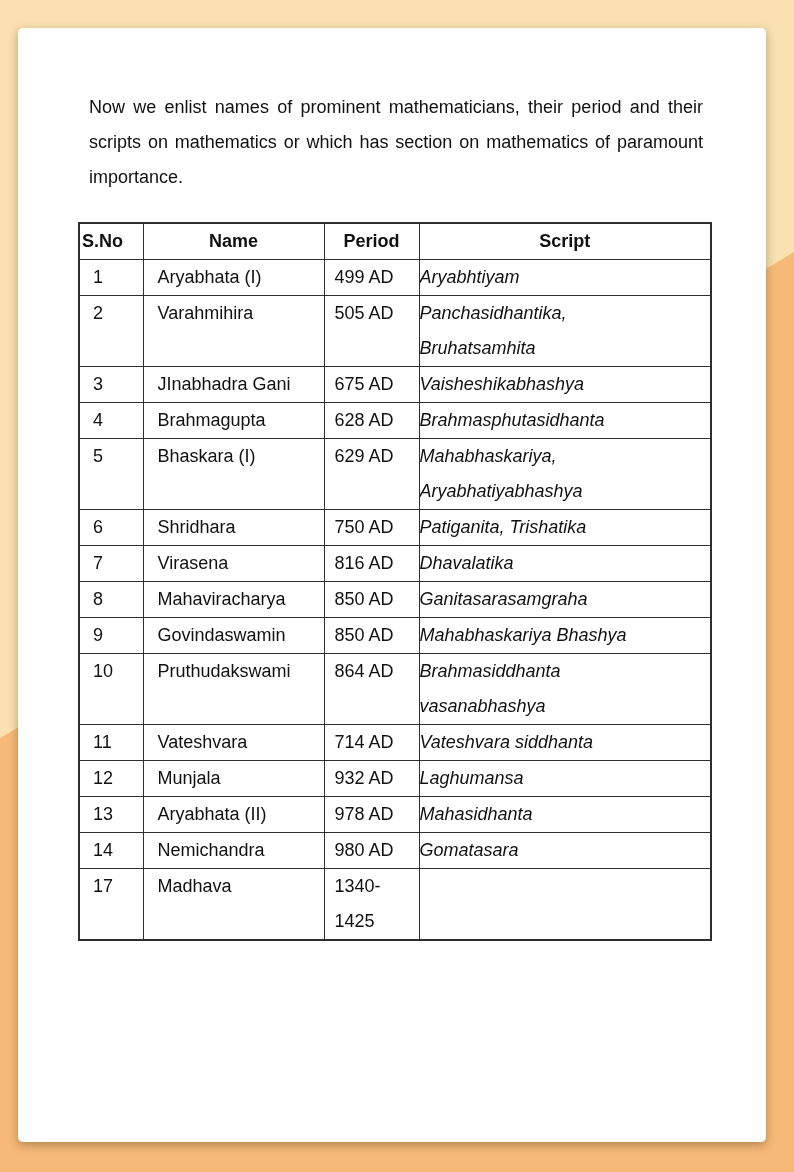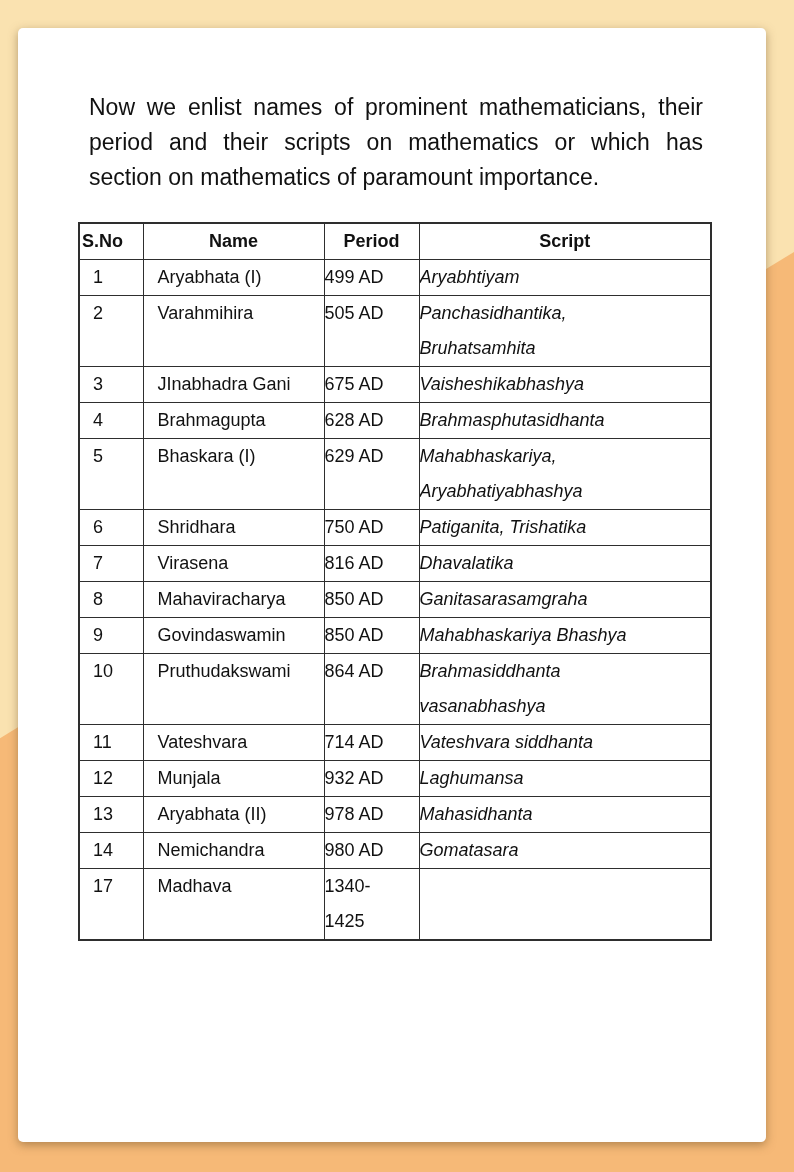--- a/index.html
+++ b/index.html
@@ -12,39 +12,39 @@
     position: absolute; inset: 0; background: #F6B977;
     clip-path: polygon(0 63%, 100% 21.5%, 100% 100%, 0 100%);
   }
   .sheet {
     position: absolute; left: 18px; top: 28px; width: 748px; height: 1114px;
     background: #ffffff; border-radius: 5px;
     box-shadow: 0 3px 10px rgba(110, 80, 40, 0.5);
   }
   .intro {
     margin: 62px 63px 0 71px;
-    font-size: 23px; line-height: 35px; color: #111;
+    font-size: 18px; line-height: 35px; color: #111;
     text-align: justify;
   }
   table.math-table {
     border-collapse: collapse; table-layout: fixed;
     width: 632px; margin: 27px 0 0 60px;
     border: 2px solid #2e2e2e;
   }
   .math-table th, .math-table td {
     border: 1px solid #2e2e2e;
     vertical-align: top;
     font-size: 18px; line-height: 35px; color: #111;
     padding: 0; white-space: pre-line; overflow: hidden;
   }
   .math-table thead th { font-weight: bold; text-align: center; height: 35px; }
   .math-table thead th.sno { text-align: left; padding-left: 2px; }
   .math-table td.sno { padding-left: 13px; }
   .math-table td.name { padding-left: 14px; padding-right: 6px; margin-top: 16px; }
-  .math-table td.period { padding-right: 6px; }
+  .math-table td.period { padding-left: 10px; padding-right: 6px; }
   .math-table td.script {
     padding-left: 0; padding-right: 12px;
     font-style: italic; text-align: justify;
   }
 </style>
 </head>
 <body>
 
 <div class="scene">
   <div class="accent"></div>

